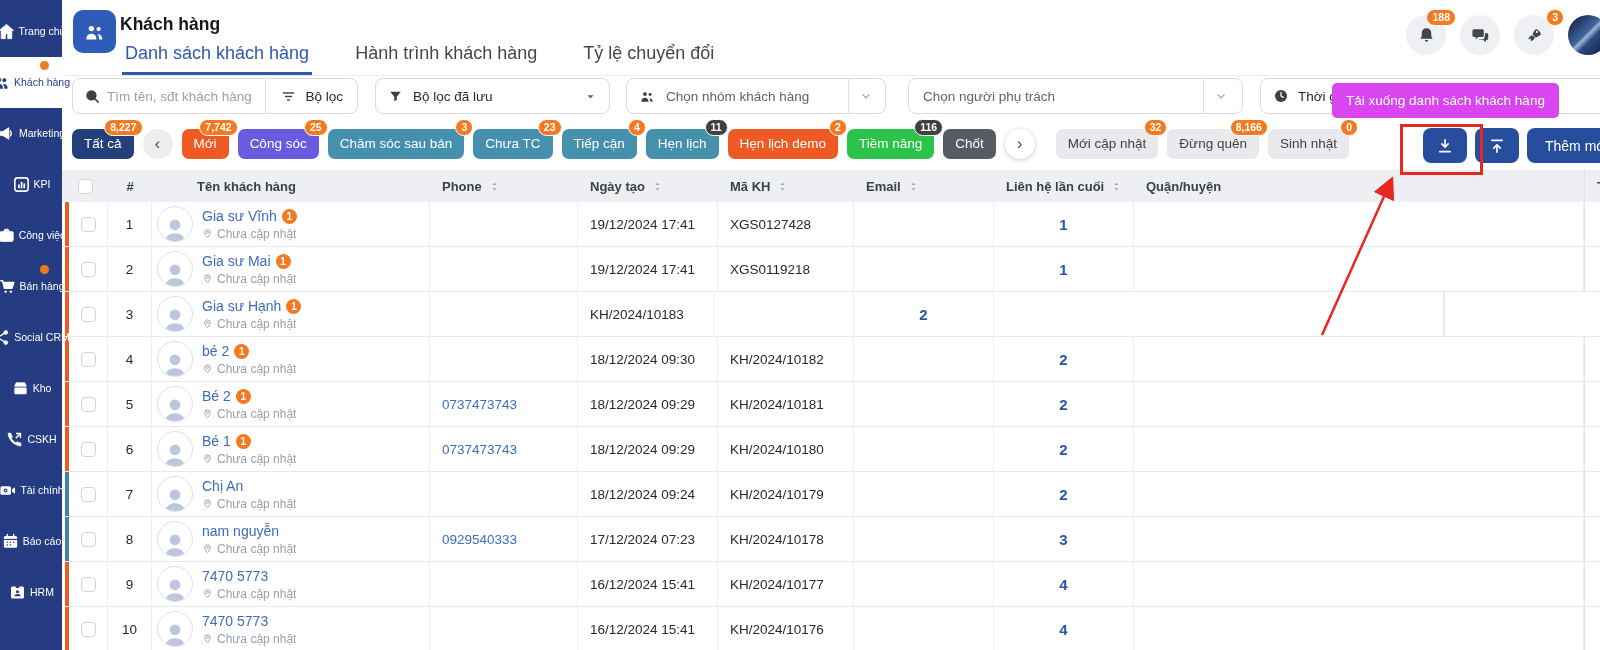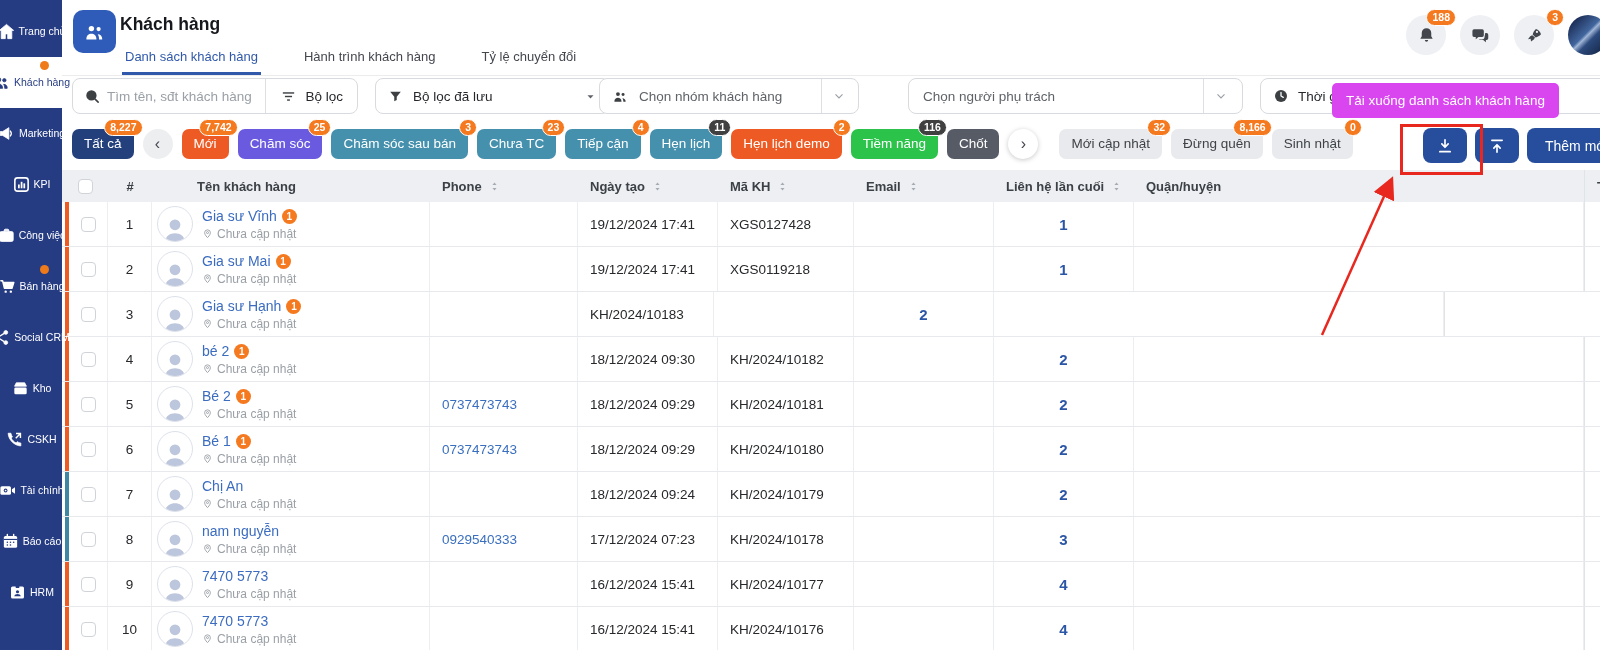--- a/index.html
+++ b/index.html
@@ -22,21 +22,21 @@
            background:#ef7a1a; }
 
   
   #topbar { position:absolute; left:62px; top:0; right:0; height:76px; background:#fff;
             border-bottom:1px solid #ececec; }
   #title-icon { position:absolute; left:11px; top:10px; width:43px; height:43px; border-radius:10px;
                 background:#2e5cb8; display:flex; align-items:center; justify-content:center; }
   #title-icon svg { width:24px; height:24px; fill:#fff; }
   #page-title { position:absolute; left:58px; top:14px; font-size:17.5px; font-weight:700; color:#16181d; }
   #tabbar { position:absolute; left:60px; bottom:0; display:flex; gap:40px; }
-  .tab { font-size:13px; color:#45474f; padding:0 3px 11px; cursor:pointer; }
+  .tab { font-size:18px; color:#45474f; padding:0 3px 11px; cursor:pointer; }
   .tab.active { color:#3059ab; font-weight:500; border-bottom:3px solid #3059ab; padding-bottom:8px; }
   #top-actions { position:absolute; left:1344px; top:15px; display:flex; gap:14px; }
   .circle-btn { position:relative; width:40px; height:40px; border-radius:50%; background:#eef0f3;
                 display:flex; align-items:center; justify-content:center; cursor:pointer; flex:none; }
   .circle-btn svg { width:19px; height:19px; fill:#43474d; }
   .cb-badge { position:absolute; top:-6px; right:-10px; background:#f4791f; color:#fff;
               font-size:10.5px; font-weight:700; height:17px; line-height:14px; padding:0 5px;
               border:1.5px solid #fff; border-radius:9px; white-space:nowrap; }
   .avatar-top { width:40px; height:40px; border-radius:50%; flex:none; cursor:pointer;
                 background:linear-gradient(135deg,#17264d 10%,#41669e 45%,#9fb4d6 50%,#2c4a7d 60%,#122242 95%); }
@@ -49,21 +49,21 @@
   .vline { width:1px; height:34px; background:#dcdfe3; margin:0 0; }
   #search-wrap { left:10px; width:286px; }
   #search-input { border:0; outline:0; flex:1; font-size:13.5px; color:#202124; min-width:0;
                   font-family:inherit; }
   #search-input::placeholder { color:#9aa0a6; }
   .fctl-label { font-size:13.5px; color:#26282c; }
   .fctl-label.placeholder { color:#5f6368; }
   .chev { width:14px; height:14px; }
   .chev svg { width:14px; height:14px; fill:none; stroke:#9aa0a6; stroke-width:2; }
   #saved-filter { left:313px; width:235px; padding:0 12px; gap:10px; cursor:pointer; }
-  #group-select { left:537px; width:260px; padding:0 12px; gap:10px; cursor:pointer; }
+  #group-select { left:564px; width:260px; padding:0 12px; gap:10px; cursor:pointer; }
   #assignee-select { left:846px; width:335px; padding:0 14px; cursor:pointer; }
   #time-select { left:1198px; width:410px; padding:0 12px; gap:9px; cursor:pointer; }
   .spacer { flex:1; }
 
   
   #chips-row { position:absolute; left:62px; top:120px; right:0; height:48px; background:#fff; }
   #chips-flow { display:flex; align-items:center; gap:9px; padding-left:10px; height:100%; }
   .chip { position:relative; height:30px; line-height:30px; padding:0 12px; border-radius:7px;
           font-size:13.5px; font-weight:500; color:#fff; cursor:pointer; white-space:nowrap; flex:none; }
   .chip.light { color:#3f4247; }
@@ -364,21 +364,21 @@
       </span>
     <span class="fctl-label">Thời gian: Tất</span>
   </div>
 </div>
 
 <div id="chips-row">
   <div id="chips-flow">
       <div class="chip" style="background: rgb(36, 64, 124);"><span>Tất cả</span><span class="chip-badge" style="background:#f4791f">8,227</span></div>
       <div class="nav-btn prev">‹</div>
       <div class="chip" style="background: rgb(238, 90, 35);"><span>Mới</span><span class="chip-badge" style="background:#f4791f">7,742</span></div>
-      <div class="chip" style="background: rgb(106, 90, 224);"><span>Chăm sóc</span><span class="chip-badge" style="background:#f4791f">25</span></div>
+      <div class="chip" style="background: rgb(106, 90, 224);"><span>Công sóc</span><span class="chip-badge" style="background:#f4791f">25</span></div>
       <div class="chip" style="background: rgb(69, 144, 173);"><span>Chăm sóc sau bán</span><span class="chip-badge" style="background:#f4791f">3</span></div>
       <div class="chip" style="background: rgb(69, 144, 173);"><span>Chưa TC</span><span class="chip-badge" style="background:#f4791f">23</span></div>
       <div class="chip" style="background: rgb(69, 144, 173);"><span>Tiếp cận</span><span class="chip-badge" style="background:#f4791f">4</span></div>
       <div class="chip" style="background: rgb(69, 144, 173);"><span>Hẹn lịch</span><span class="chip-badge" style="background:#404040">11</span></div>
       <div class="chip" style="background: rgb(238, 90, 35);"><span>Hẹn lịch demo</span><span class="chip-badge" style="background:#f4791f">2</span></div>
       <div class="chip" style="background: rgb(43, 195, 74);"><span>Tiềm năng</span><span class="chip-badge" style="background:#404040">116</span></div>
       <div class="chip" style="background: rgb(86, 91, 102);"><span>Chốt</span></div>
       <div class="nav-btn next">›</div>
       <div class="chip light first-static" style="background: rgb(233, 234, 237);"><span>Mới cập nhật</span><span class="chip-badge" style="background:#f4791f">32</span></div>
       <div class="chip light" style="background: rgb(233, 234, 237);"><span>Đừng quên</span><span class="chip-badge" style="background:#f4791f">8,166</span></div>

